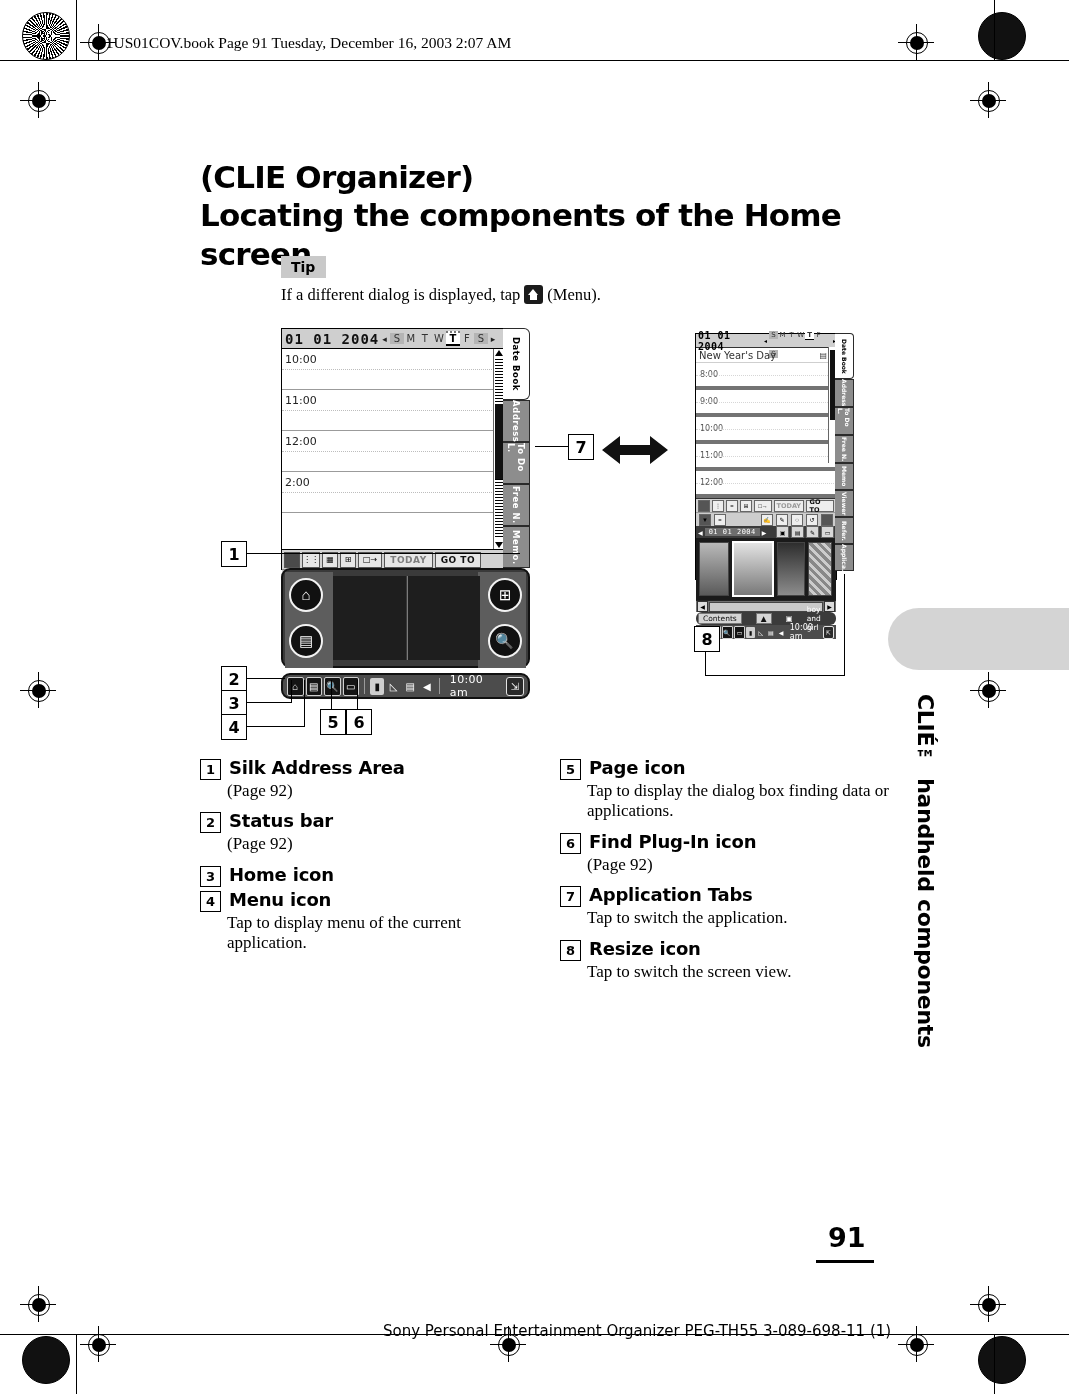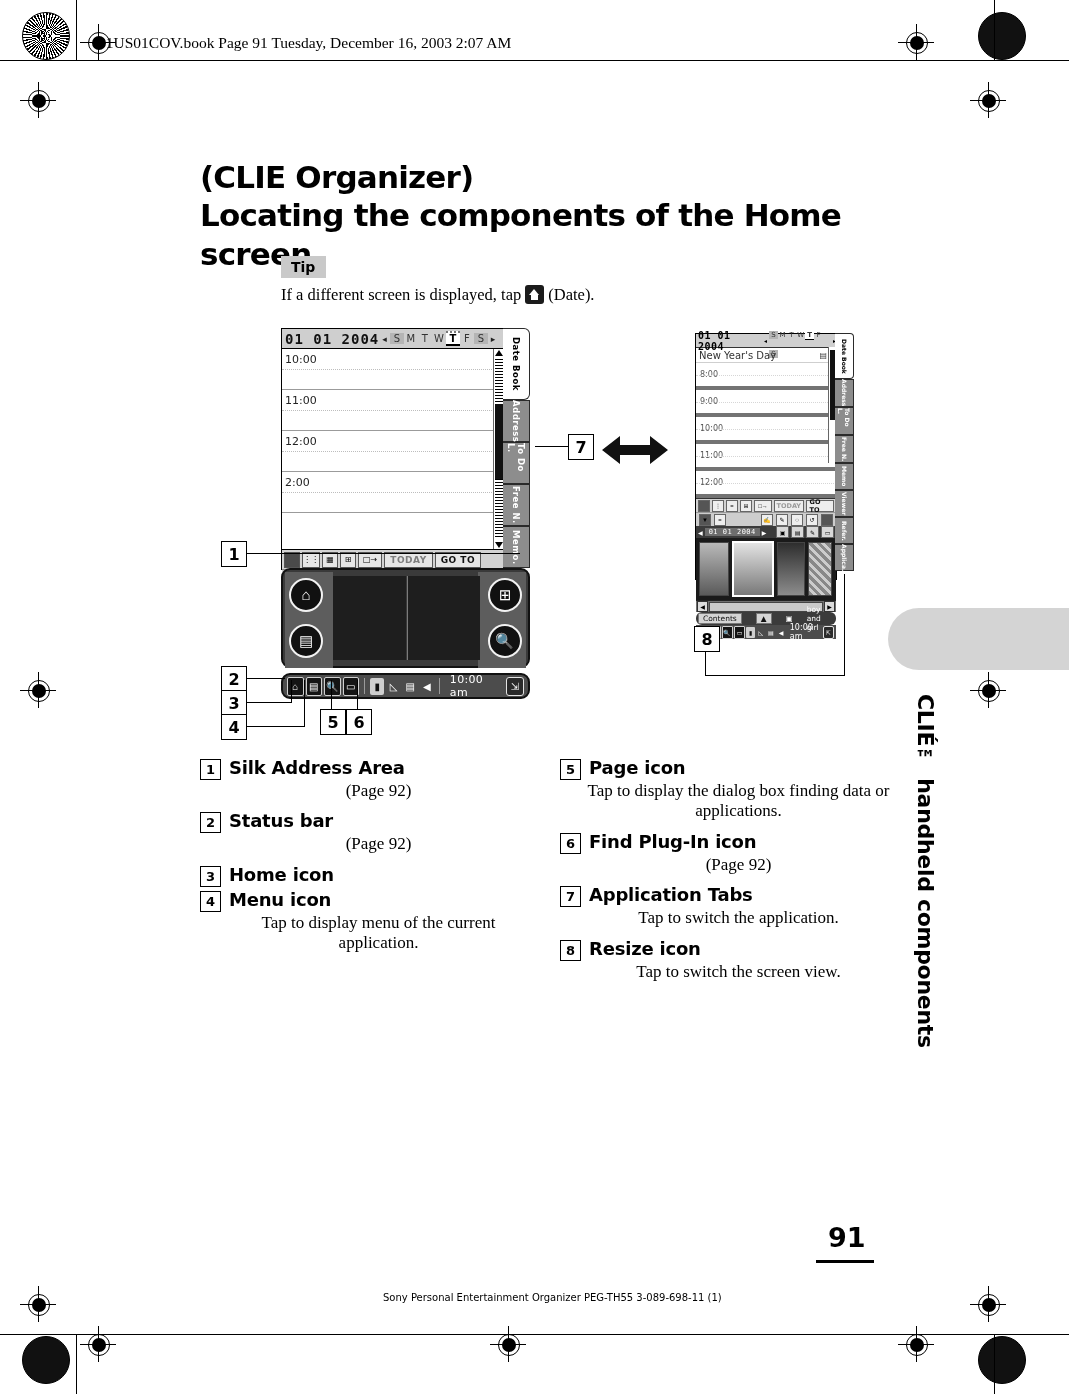--- a/index.html
+++ b/index.html
@@ -157,30 +157,30 @@
   
   .legend{position:absolute;top:757px;font-family:"Liberation Serif",serif;color:#000;}
   .lg-left{left:200px;width:330px;}
   .lg-right{left:560px;width:330px;}
   .item{margin-bottom:2px;}
   .item .hd{display:flex;align-items:flex-start;gap:8px;margin-bottom:1px;}
   .num{width:19px;height:19px;border:1.5px solid #000;background:#fff;flex:0 0 auto;
     font-family:"DejaVu Sans",sans-serif;font-weight:bold;font-size:13px;
     display:flex;align-items:center;justify-content:center;margin-top:2px;}
   .hdt{font-family:"DejaVu Sans",sans-serif;font-weight:bold;font-size:18px;color:#000;letter-spacing:-0.2px;}
-  .desc{margin-left:27px;font-size:17px;line-height:1.2;color:#000;margin-bottom:9px;text-align:center;}
+  .desc{margin-left:27px;font-size:17px;line-height:1.2;color:#000;margin-bottom:9px;}
 
   
   .sidetab{position:absolute;left:888px;top:608px;width:181px;height:62px;background:#d4d4d4;border-radius:31px 0 0 31px;}
   .sidetabtxt{position:absolute;left:898px;top:694px;width:40px;height:310px;
     writing-mode:vertical-rl;font-family:"DejaVu Sans",sans-serif;font-weight:bold;font-size:22px;
     color:#000;letter-spacing:-0.3px;white-space:nowrap;}
   .pageno{position:absolute;left:828px;top:1222px;font-family:"DejaVu Sans",sans-serif;font-weight:bold;font-size:27px;color:#000;}
   .pagerule{position:absolute;left:816px;top:1260px;width:58px;height:3px;background:#000;}
-  .footer{position:absolute;left:383px;top:1292px;font-family:"DejaVu Sans",sans-serif;font-size:10px;color:#000;white-space:nowrap;}
+  .footer{position:absolute;left:383px;top:1322px;font-family:"DejaVu Sans",sans-serif;font-size:15px;color:#000;white-space:nowrap;}
 </style>
 </head>
 <body>
 
 <div class="starburst" style="left:22px;top:12px;"></div>
 <div class="starburst solid" style="left:978px;top:12px;"></div>
 <div class="starburst solid" style="left:22px;top:1336px;"></div>
 <div class="starburst solid" style="left:978px;top:1336px;"></div>
 
 <div class="reg" style="left:80px;top:24px;">
@@ -230,21 +230,21 @@
 
 <div class="hdr-text">01US01COV.book  Page 91  Tuesday, December 16, 2003  2:07 AM</div>
 
 <div class="title">
   <div>(CLIE Organizer)</div>
   <div>Locating the components of the Home screen</div>
 </div>
 
 <div class="tipbox">Tip</div>
 <div class="tipline">
-  <span>If a different screen is displayed, tap</span><span class="home-inline"></span><span>(Date).</span>
+  <span>If a different dialog is displayed, tap</span><span class="home-inline"></span><span>(Menu).</span>
 </div>
 
 <div class="dev1">
 
   <div class="scr1">
     <div class="datebar">
       <span class="dt">01 01 2004</span>
       <span class="arr">◂</span>
       <span class="dow">
         <span class="sh">S</span>

